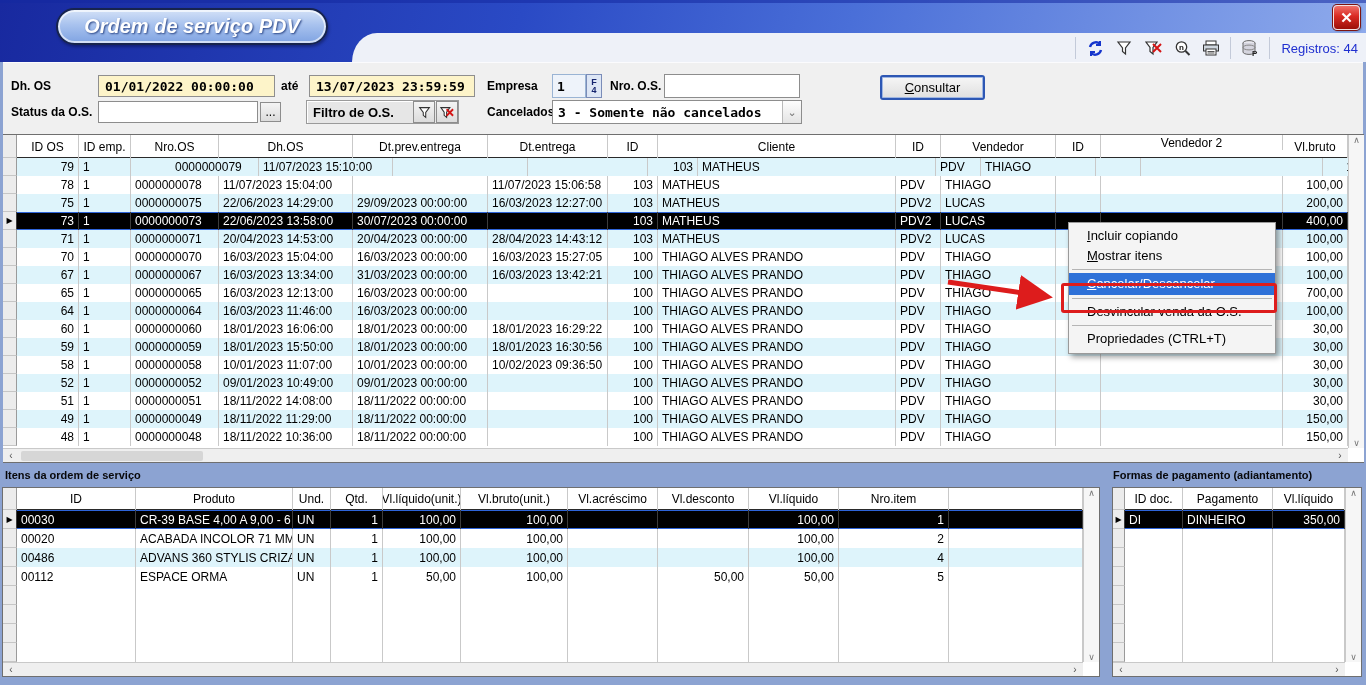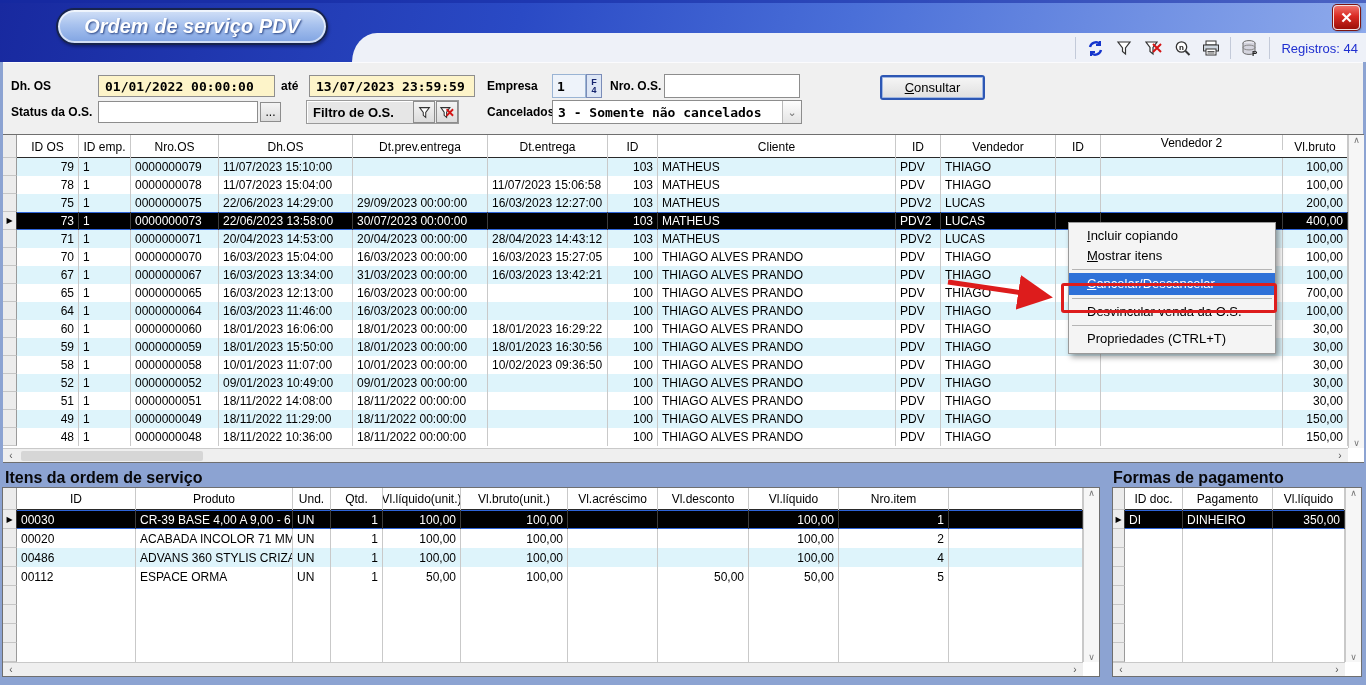--- a/index.html
+++ b/index.html
@@ -64,21 +64,21 @@
               padding:0; justify-content:center; color:#000; font-size:8px; }
   .g-row.sel .cell.ind { background:#ececec; color:#000; }
   .vscroll { position:absolute; top:0; right:0; width:16px; background:#f6f6f6; border-left:1px solid #c9c9c9;
              display:flex; flex-direction:column; justify-content:space-between; align-items:center; color:#777; font-size:9px; }
   .hscroll { position:absolute; left:0; bottom:0; height:14px; background:#efefef; border-top:1px solid #c9c9c9;
              display:flex; align-items:center; justify-content:space-between; color:#555; font-size:10px; }
   .hscroll .thumb { position:absolute; left:18px; top:2px; height:10px; background:#d6d6d6; border-radius:2px; }
   .sc-ar { width:16px; text-align:center; cursor:pointer; }
 
   
-  .panel-lbl { position:absolute; font-weight:bold; font-size:16px; color:#08080a; }
+  .panel-lbl { position:absolute; font-weight:bold; font-size:11px; color:#08080a; }
 
   
   .cmenu { position:absolute; left:1068px; top:222px; width:208px; background:#f4f4f4; border:1px solid #9a9a9a;
            box-shadow:3px 3px 6px rgba(0,0,0,.4); padding:3px 0 4px 0; z-index:40; font-size:13px; }
   .cm-item { height:20px; line-height:20px; padding-left:18px; padding-right:10px; white-space:nowrap; cursor:pointer; }
   .cm-item.bold { font-weight:bold; }
   .cm-item.hl { background:#2e71d8; color:#fff; height:22px; line-height:22px; }
   .cm-sep { border-top:1px solid #b5b5b5; margin:3px 3px; }
 
   
@@ -205,21 +205,21 @@
         <div class="cell" style="width: 45px; height: 23px; justify-content: center;">ID</div>
         <div class="cell" style="width: 115px; height: 23px; justify-content: center;">Vendedor</div>
         <div class="cell" style="width: 45px; height: 23px; justify-content: center;">ID</div>
         <div class="cell" style="width: 182px; height: 15px; justify-content: center;">Vendedor 2</div>
         <div class="cell" style="width: 65px; height: 23px; justify-content: center;">Vl.bruto</div>
       </div>
       <div class="g-row alt" style="height: 18px;">
         <div class="cell ind" style="width: 14px; height: 18px;"></div>
         <div class="cell r" style="width: 62px; height: 18px;">79</div>
         <div class="cell" style="width: 52px; height: 18px;">1</div>
-        <div class="cell" style="width: 88px; height: 18px;">0000000079</div>
+        <div class="cell" style="width: 88px; height: 18px; margin-left: 40px;">0000000079</div>
         <div class="cell" style="width: 134px; height: 18px;">11/07/2023 15:10:00</div>
         <div class="cell" style="width: 135px; height: 18px;"></div>
         <div class="cell" style="width: 120px; height: 18px;"></div>
         <div class="cell r" style="width: 50px; height: 18px;">103</div>
         <div class="cell" style="width: 238px; height: 18px;">MATHEUS</div>
         <div class="cell" style="width: 45px; height: 18px;">PDV</div>
         <div class="cell" style="width: 115px; height: 18px;">THIAGO</div>
         <div class="cell" style="width: 45px; height: 18px;"></div>
         <div class="cell" style="width: 182px; height: 18px;"></div>
         <div class="cell r" style="width: 65px; height: 18px;">100,00</div>

